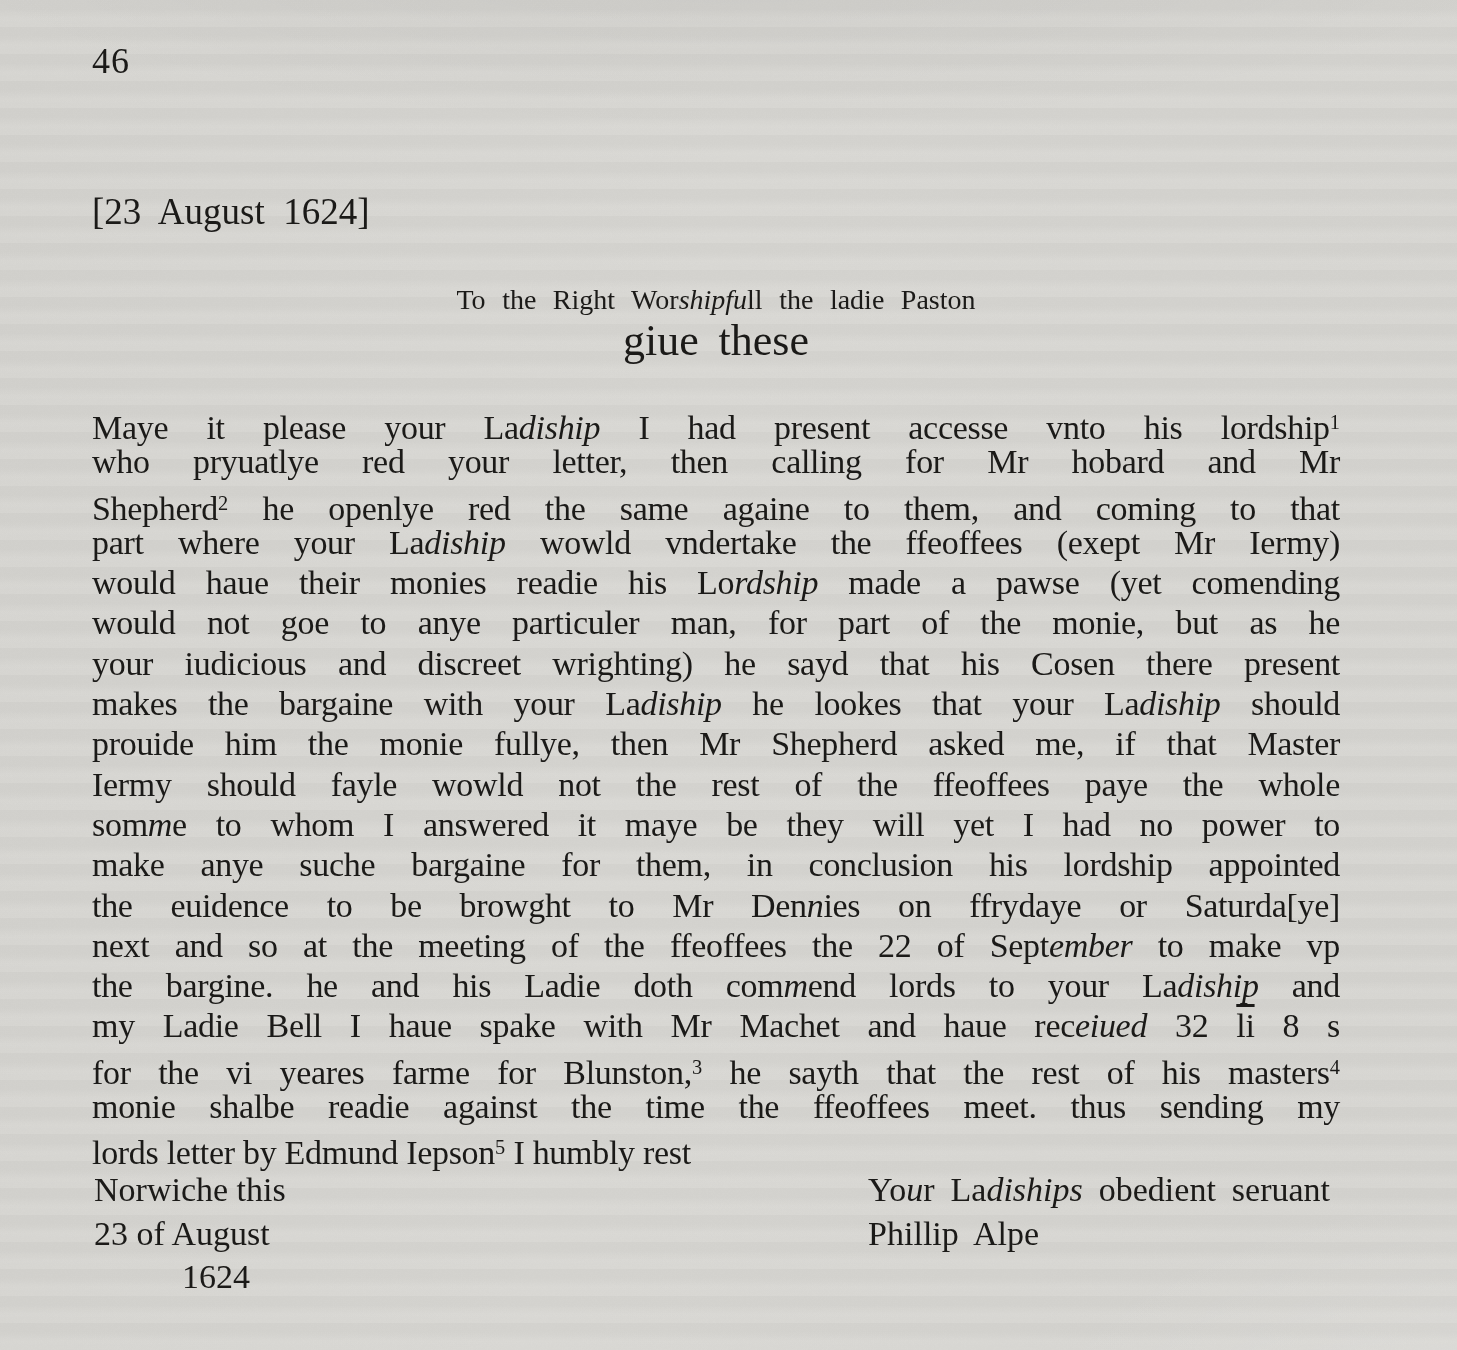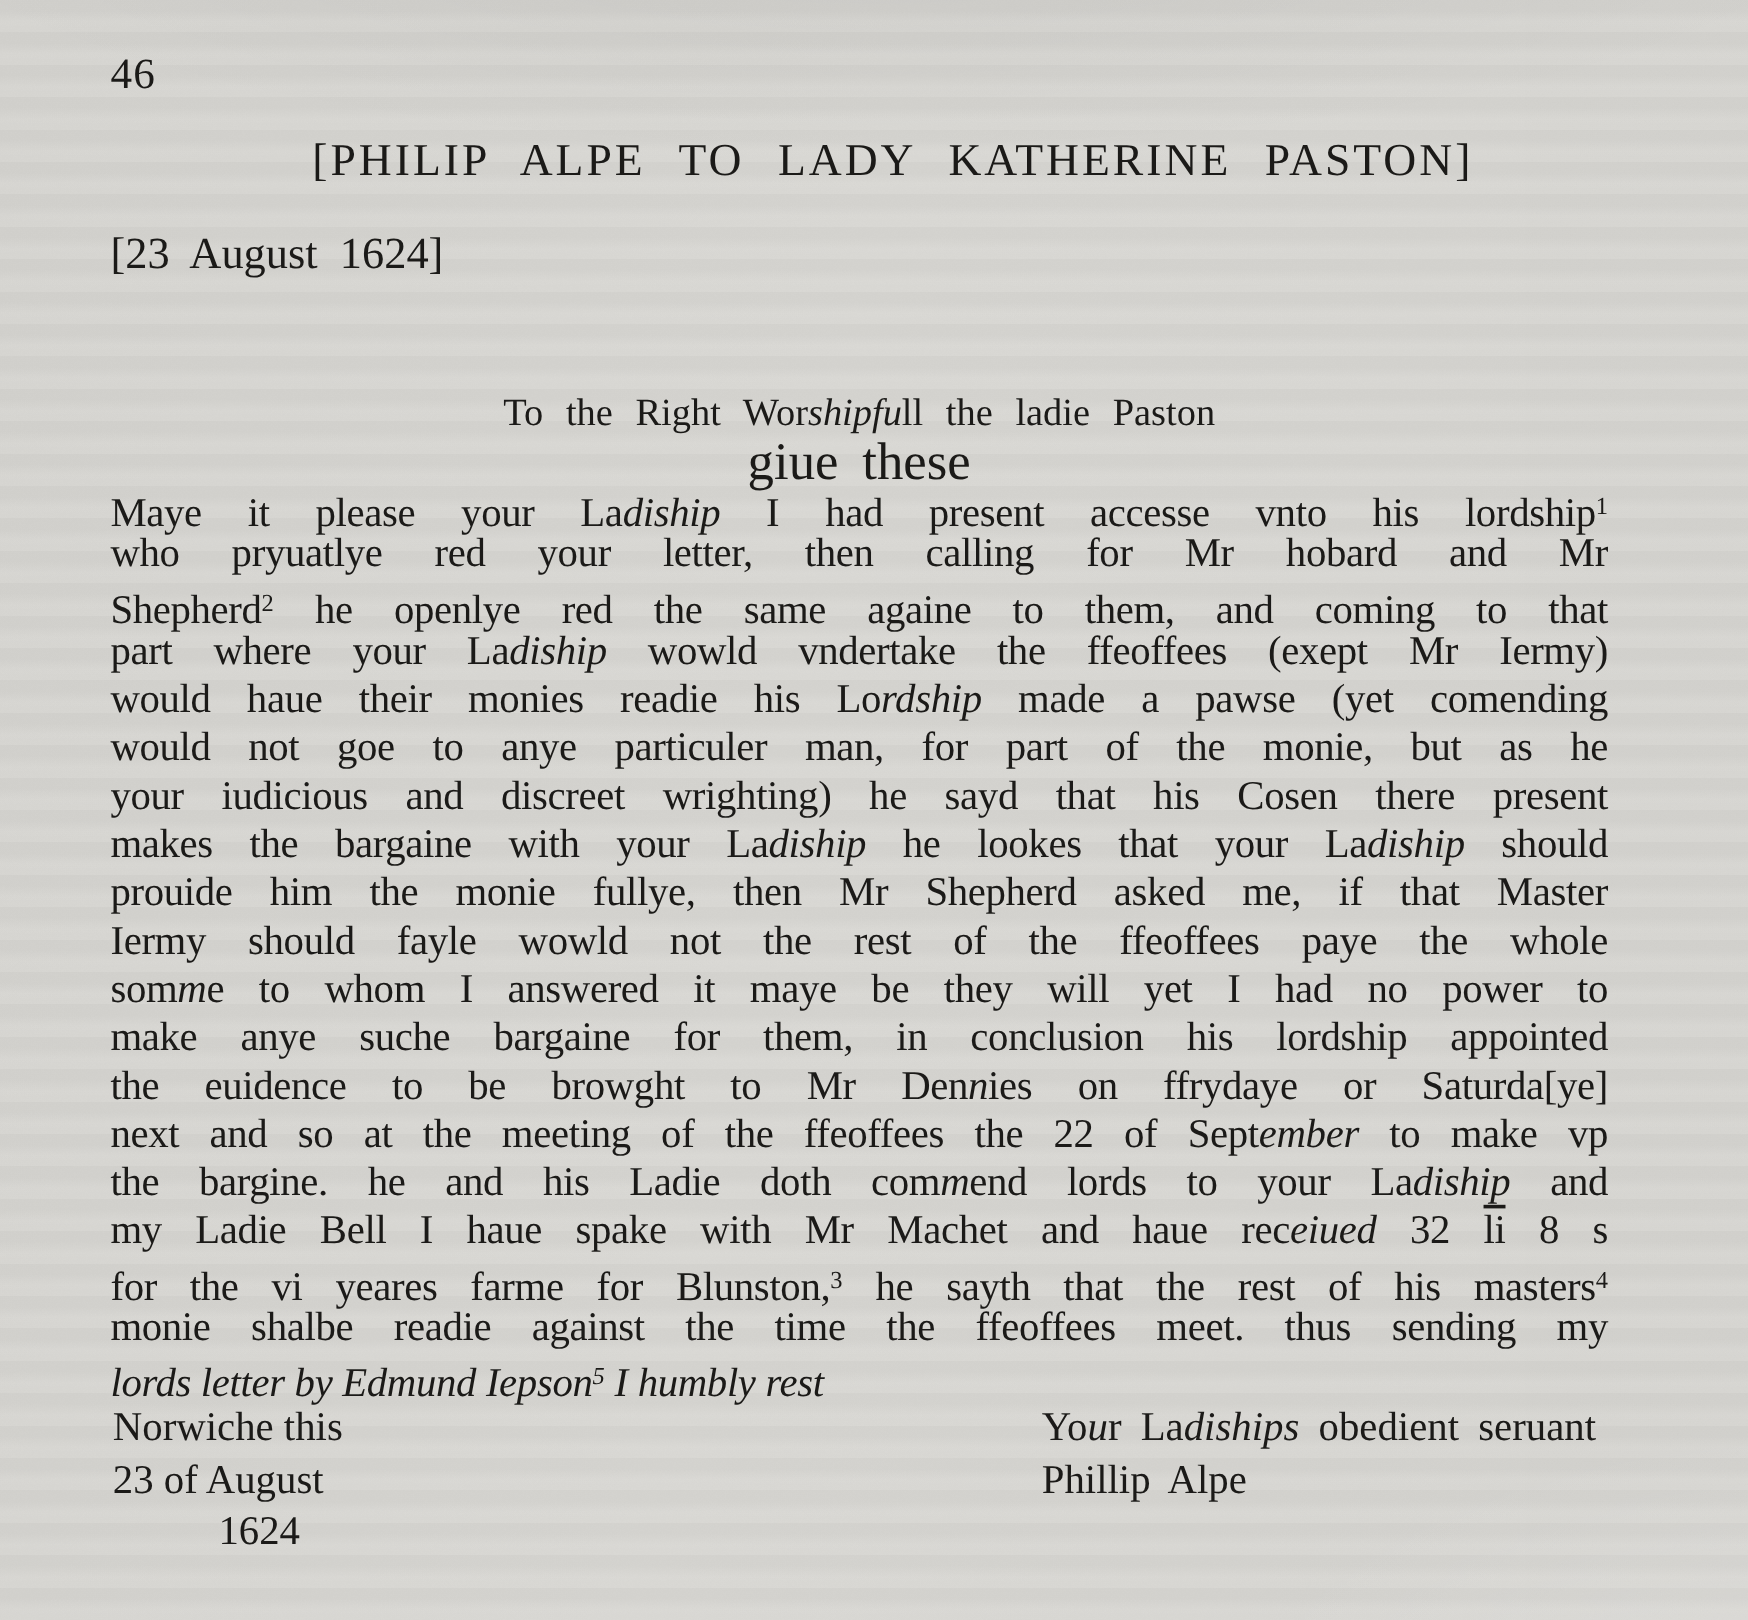--- a/index.html
+++ b/index.html
@@ -30,32 +30,32 @@
     position: absolute; top: 112px; left: 0; right: 0; margin: 0;
     transform: translateX(28px);
     text-align: center; font-size: 38px; font-weight: normal;
     letter-spacing: 2.5px; word-spacing: 0.42em; white-space: nowrap;
   }
   .date-line {
     position: absolute; top: 190px; left: 0; right: 129px;
     text-align: left; font-size: 37px; word-spacing: 0.25em;
   }
   .address { position: absolute; top: 279px; left: 0; right: 0; text-align: center; }
-  .address-line1 { font-size: 32px; word-spacing: 0.34em; line-height: 41px; margin-top: 44px; }
+  .address-line1 { font-size: 28px; word-spacing: 0.34em; line-height: 41px; }
   .address-line2 { font-size: 44px; word-spacing: 0.20em; line-height: 41px; }
   .letter-body {
     position: absolute; top: 402px; left: 0; right: 0;
     font-size: 34px; letter-spacing: -0.3px;
   }
   .body-line {
     line-height: 40.3px; height: 40.3px;
     text-align: justify; text-align-last: justify;
     white-space: normal;
   }
-  .body-line.last-line { text-align-last: left; font-style: italic; }
+  .body-line.last-line { text-align-last: left; }
   .it { font-style: italic; }
   .sup { font-size: 0.60em; vertical-align: 0.5em; letter-spacing: 0; }
   .ov { text-decoration: overline; }
   .closing { position: absolute; top: 1168px; left: 0; right: 0; font-size: 34px; }
   .closing-left { position: absolute; left: 2px; top: 0; }
   .closing-left div { line-height: 43.5px; }
   .closing-left .indent { padding-left: 88px; }
   .closing-right { position: absolute; right: 10px; top: 0; }
   .closing-right div { line-height: 43.5px; word-spacing: 0.22em; }
 </style>
@@ -66,21 +66,20 @@
 <svg class="grain" width="1457" height="1350" xmlns="http://www.w3.org/2000/svg">
   <filter id="noise">
     <feTurbulence type="fractalNoise" baseFrequency="0.9" numOctaves="2" stitchTiles="stitch"></feTurbulence>
     <feColorMatrix type="matrix" values="0 0 0 0 0.45  0 0 0 0 0.45  0 0 0 0 0.44  0 0 0 0.06 0"></feColorMatrix>
   </filter>
   <rect width="1457" height="1350" filter="url(#noise)"></rect>
 </svg>
 
 <div class="content">
   <div class="page-number">46</div>
-  <h1 class="title">[PHILIP ALPE TO LADY KATHERINE PASTON]</h1>
   <div class="date-line">[23 August 1624]</div>
 
   <div class="address">
     <div class="address-line1"><span>To the Right Wor</span><span class="it">shipfu</span><span>ll the ladie Paston</span></div>
     <div class="address-line2">giue these</div>
   </div>
 
   <div class="letter-body" id="letter-body">
       <div class="body-line"><span>Maye it please your La</span><span class="it">diship</span><span> I had present accesse vnto his lordship</span><span class="sup">1</span></div>
       <div class="body-line"><span>who pryuatlye red your letter, then calling for Mr hobard and Mr</span></div>

